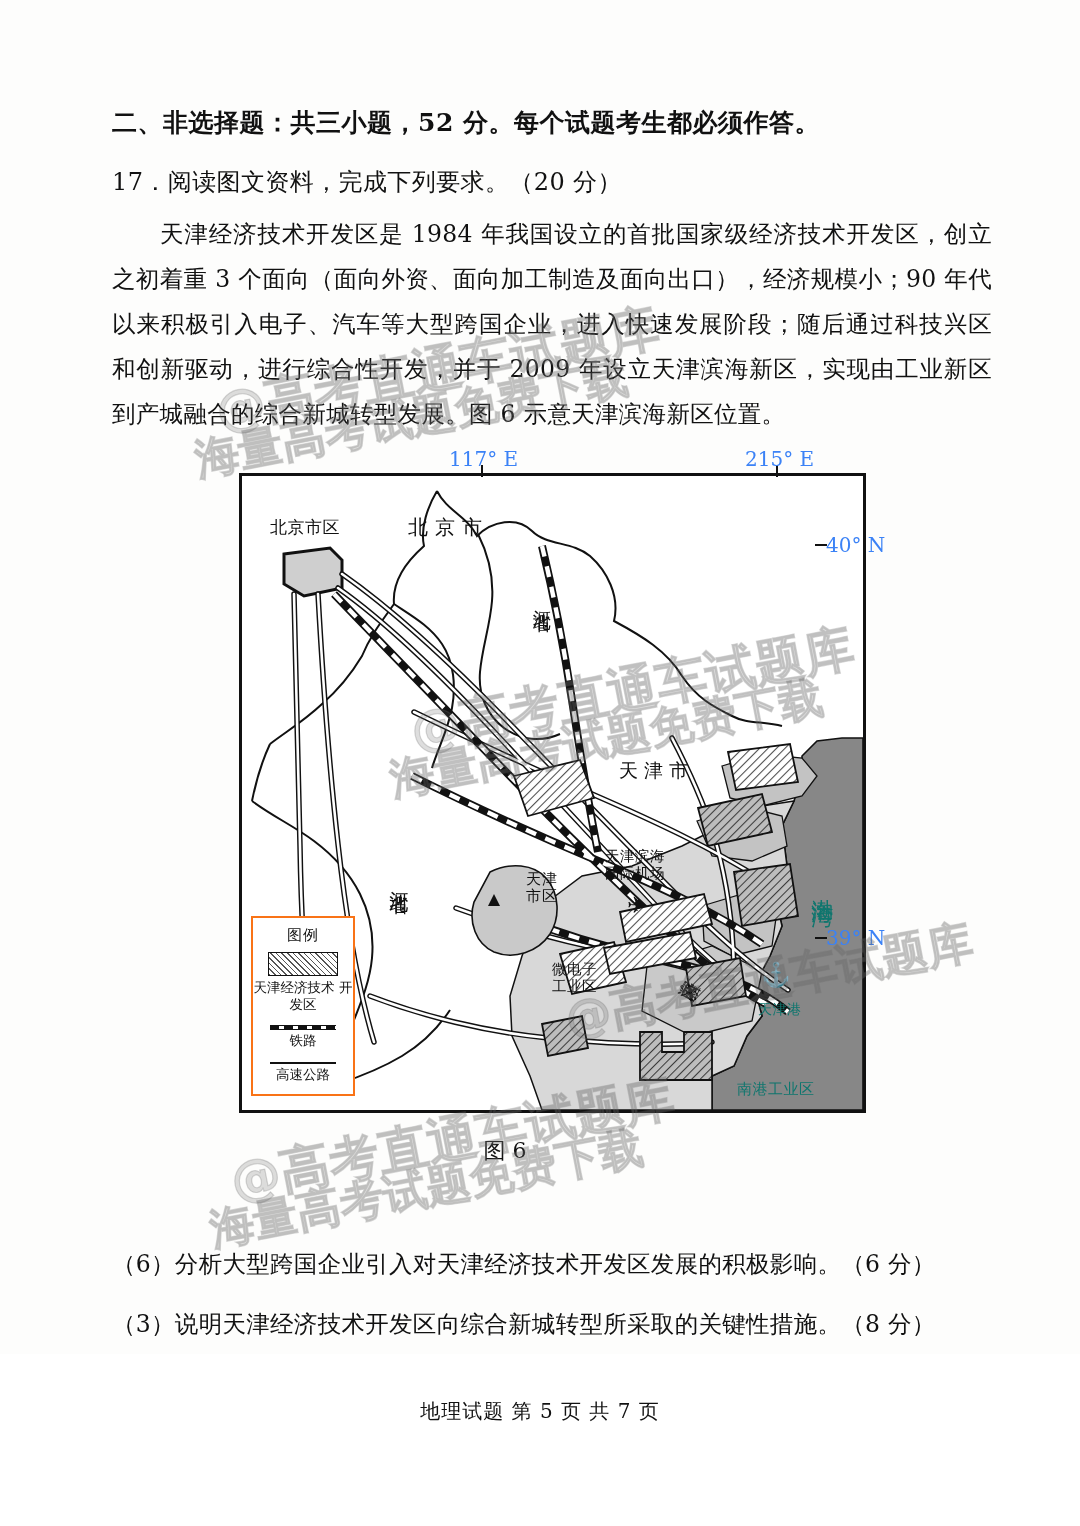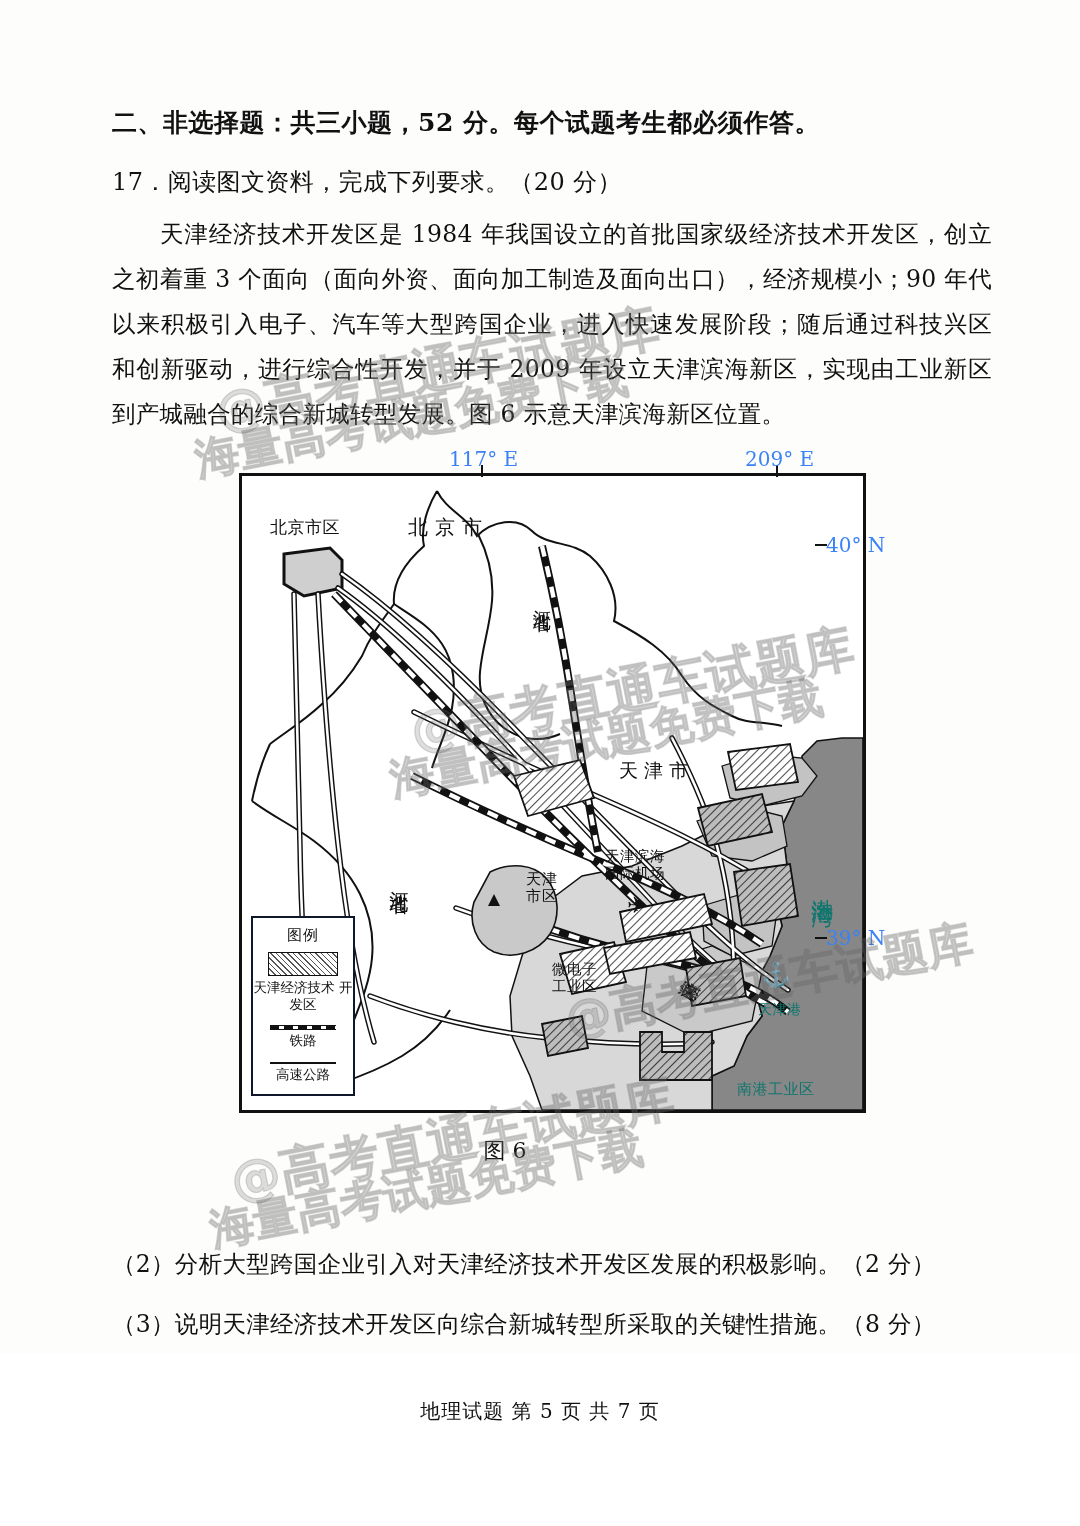--- a/index.html
+++ b/index.html
@@ -131,21 +131,21 @@
   .tick-lat-40  { left: 815px; top: 544px; width: 12px; height: 2px; }
   .tick-lat-39  { left: 815px; top: 937px; width: 12px; height: 2px; }
 
   
   .legend {
     position: absolute;
     left: 9px;
     top: 440px;
     width: 104px;
     height: 180px;
-    border: 2px solid #0f172a;
+    border: 2px solid #f97316;
     background: #ffffff;
     box-sizing: border-box;
     text-align: center;
     font-family: "DejaVu Sans", "Liberation Sans", sans-serif;
   }
   .legend-title {
     font-size: 15px;
     margin-top: 8px;
     font-weight: 500;
     letter-spacing: 1px;
@@ -402,27 +402,27 @@
 
     </div>
   </div>
 
   <div class="tick tick-lon-117"></div>
   <div class="tick tick-lon-118"></div>
   <div class="tick tick-lat-40"></div>
   <div class="tick tick-lat-39"></div>
 
   <div class="coord coord-lon-117">117° E</div>
-  <div class="coord coord-lon-118">209° E</div>
+  <div class="coord coord-lon-118">215° E</div>
   <div class="coord coord-lat-40">40° N</div>
   <div class="coord coord-lat-39">39° N</div>
 
   <div class="fig-caption">图 6</div>
 
-  <div class="sub-q q2">（2）分析大型跨国企业引入对天津经济技术开发区发展的积极影响。（2 分）</div>
+  <div class="sub-q q2">（6）分析大型跨国企业引入对天津经济技术开发区发展的积极影响。（6 分）</div>
   <div class="sub-q q3">（3）说明天津经济技术开发区向综合新城转型所采取的关键性措施。（8 分）</div>
 
   <div class="footer">地理试题  第 5 页  共 7 页</div>
 
   <div class="watermark">
     <div class="wm-text" style="left:210px; top:380px; font-size:50px;">@高考直通车试题库</div>
     <div class="wm-text" style="left:190px; top:432px; font-size:44px;">海量高考试题免费下载</div>
 
     <div class="wm-text" style="left:405px; top:700px; font-size:50px;">@高考直通车试题库</div>
     <div class="wm-text" style="left:385px; top:752px; font-size:44px;">海量高考试题免费下载</div>

